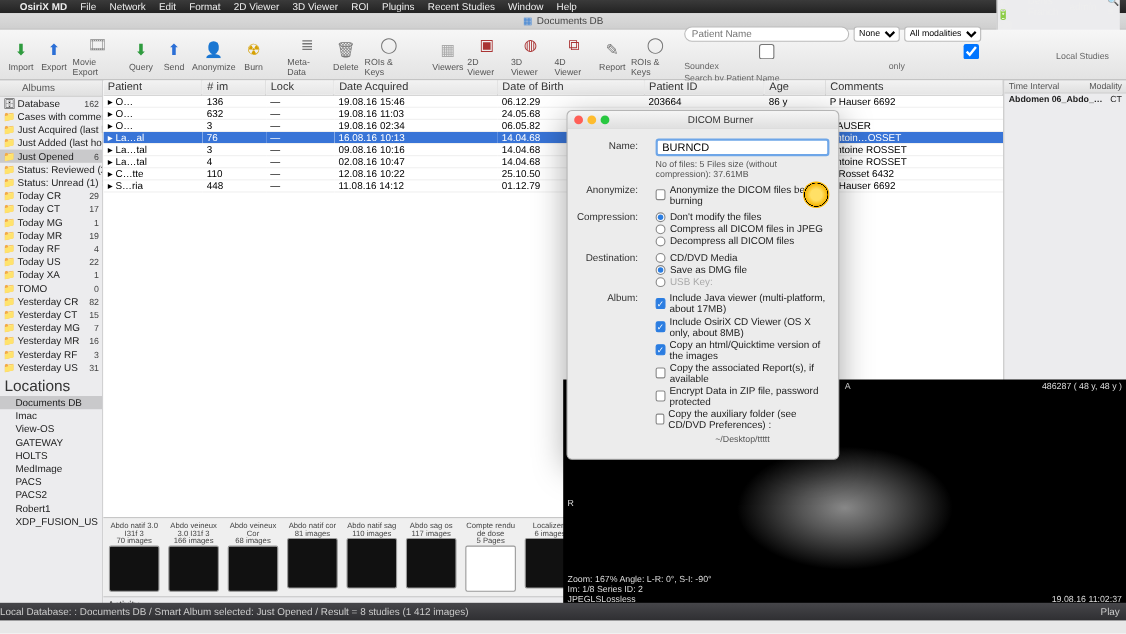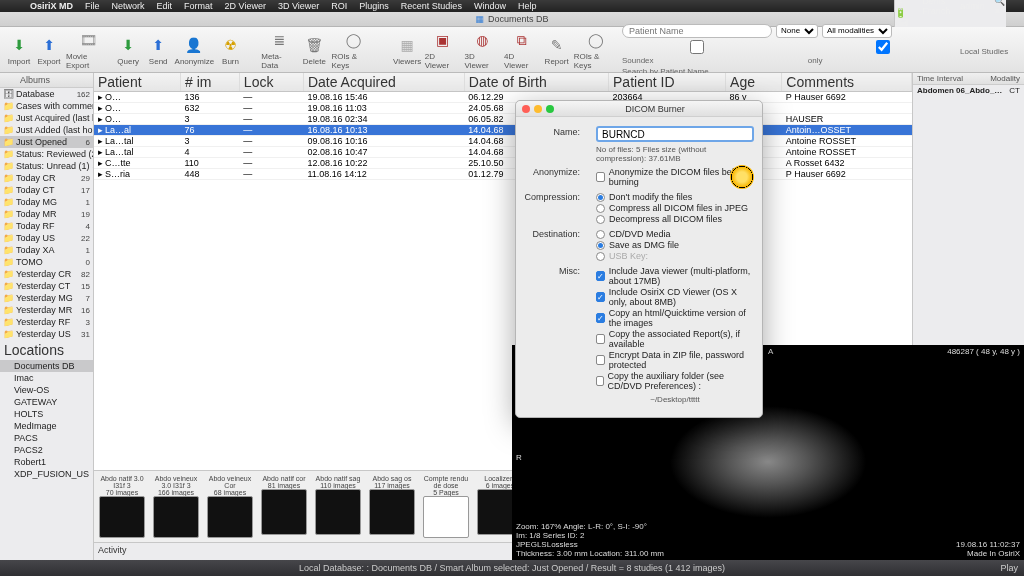--- a/index.html
+++ b/index.html
@@ -1,17 +1,17 @@
 <!DOCTYPE html>
 <html><head>
 <meta charset="utf-8">
 <style>
 * { margin: 0; padding: 0; box-sizing: border-box; font-family: -apple-system, "Lucida Grande", sans-serif; }
 body { width: 1024px; height: 576px; background: #e8e8e8; overflow: hidden; font-size: 10px; position: relative; }
-.menubar { height: 12px; background: linear-gradient(#3a3a3a,#222); color: #eee; display: flex; align-items: center; padding: 0 18px; font-size: 9px; gap: 12px; }
+.menubar { height: 12px; background: linear-gradient(#3a3a3a,#222); color: #eee; display: flex; align-items: center; padding: 0 6px; font-size: 9px; gap: 12px; }
 .menubar .right { margin-left: auto; display: flex; gap: 10px; align-items: center; }
 .toolbar { height: 46px; background: linear-gradient(#f7f7f7,#e3e3e3); border-bottom: 1px solid #bbb; display: flex; align-items: center; padding: 0 6px; gap: 4px; position: relative; }
 .tbitem { display: flex; flex-direction: column; align-items: center; font-size: 8px; color: #555; gap: 1px; min-width: 26px; }
 .tbicon { width: 22px; height: 22px; border-radius: 4px; display: flex; align-items: center; justify-content: center; font-size: 14px; }
 .tbspacer { width: 10px; }
 .tbsearch { margin-left: auto; display: flex; flex-direction: column; gap: 2px; font-size: 8px; color: #666; }
 .tbsearch input { height: 14px; width: 150px; border: 1px solid #bbb; border-radius: 8px; padding: 0 18px 0 6px; font-size: 9px; }
 .selwrap { display:flex; gap:4px; align-items:center;}
 .selwrap select { height:14px; font-size:8px; border:1px solid #bbb; border-radius:3px; background:#fff;}
 .tabbar { height: 15px; background: linear-gradient(#dcdcdc,#cfcfcf); border-bottom: 1px solid #b5b5b5; display: flex; align-items: center; justify-content: center; font-size: 9px; color: #444; }
@@ -22,42 +22,42 @@
 .albumrow { display: flex; align-items: center; padding: 1px 3px; font-size: 9px; color: #222; gap: 3px; white-space: nowrap; overflow:hidden;}
 .albumrow.sel { background: #c9c9cb; }
 .albumrow .cnt { margin-left: auto; font-size: 8px; color: #444; }
 .albumrow .ico { width: 10px; text-align:center; }
 .loc { font-size: 14px; padding: 2px 4px; color:#333; }
 .locrow { font-size: 9px; padding: 1px 4px 1px 14px; color:#222;}
 .locrow.sel { background:#c9c9cb; }
 .center { flex: 1; display: flex; flex-direction: column; background: #fff; }
 .studytable { flex: 1; overflow: hidden; background:#fff; font-size:9px; }
 .studytable table { width:100%; border-collapse: collapse; }
-.studytable th { background: linear-gradient(#f3f3f3,#e6e6e6); border-bottom:1px solid #c5c5c5; border-right:1px solid #ddd; text-align:left; padding:1px 4px; font-weight:normal; color:#333; font-size:14px; position:sticky; top:0;margin-top:24px;}
+.studytable th { background: linear-gradient(#f3f3f3,#e6e6e6); border-bottom:1px solid #c5c5c5; border-right:1px solid #ddd; text-align:left; padding:1px 4px; font-weight:normal; color:#333; font-size:10px; position:sticky; top:0;margin-top:24px;}
 .studytable td { padding: 0 4px; border-bottom: 1px solid #f0f0f0; white-space: nowrap; overflow:hidden; }
 .studytable tr.hl { background: #3874d7; color:#fff; }
 .studytable tr.hl td { color:#fff; }
 .thumbs { height: 72px; background: #efefef; border-top:1px solid #c7c7c7; display:flex; gap:6px; padding:4px; }
 .thumb { width:48px; display:flex; flex-direction:column; align-items:center; font-size:7px; color:#444; text-align:center;}
 .thumb .img { width:46px; height:46px; background:#111; border:1px solid #999; border-radius:2px;}
 .thumb .img.paper { background:#fff;}
 .actpanel { height: 18px; background:#ececee; border-top:1px solid #c7c7c7; font-size:9px; color:#333; padding:2px 4px;}
 .right { width: 112px; background:#ececee; border-left:1px solid #c7c7c7; overflow:hidden;}
 .rhead { display:flex; justify-content:space-between; padding:1px 4px; font-size:8px; color:#555; background:linear-gradient(#f0f0f0,#e0e0e0); border-bottom:1px solid #ccc;}
 .ritem { padding:1px 4px; font-size:8px; color:#222; display:flex; justify-content:space-between; gap:4px;}
 .ritem .main { flex:1; overflow:hidden; white-space:nowrap; text-overflow:ellipsis; display:block; }
 .viewer { position:absolute; right:0; bottom:16px; width:512px; height:215px; background:#000; color:#fff; font-size:8px; }
 .viewer .canvas{ position:absolute; inset:0; display:flex; align-items:center; justify-content:center;}
 .viewer .ct { width:300px; height:185px; background: radial-gradient(ellipse 140px 80px at 50% 55%, #888 0%, #555 28%, #333 45%, #000 70%); border-radius:50% / 40%; position:relative;}
 .viewer .corner { position:absolute; font-size:8px; color:#ddd;}
 .viewer .tl { top:2px; left:4px;}
 .viewer .tr { top:2px; right:4px;}
 .viewer .bl { bottom:2px; left:4px;}
 .viewer .br { bottom:2px; right:4px;}
-.statusbar { position:absolute; bottom:0; left:0; right:0; height:16px; background:linear-gradient(#46464a,#2f2f32); color:#ccc; font-size:9px; display:flex; align-items:center; justify-content:center;}
+.statusbar { position:absolute; bottom:12px; left:0; right:0; height:16px; background:linear-gradient(#46464a,#2f2f32); color:#ccc; font-size:9px; display:flex; align-items:center; justify-content:flex-start;}
 .dialog { position:absolute; top:100px; left:515px; width:248px; background:#ececec; border:1px solid #b5b5b5; border-radius:5px; box-shadow:0 8px 30px rgba(0,0,0,.35); font-size:9px; }
 .dialog .titlebar { height:16px; background:linear-gradient(#f5f5f5,#e0e0e0); border-bottom:1px solid #cfcfcf; display:flex; align-items:center; padding:0 6px; border-radius:5px 5px 0 0;}
 .dialog .dots { display:flex; gap:4px;}
 .dialog .dot { width:8px; height:8px; border-radius:50%;}
 .dialog .dot.r{background:#ff5f57;} .dialog .dot.y{background:#febc2e;} .dialog .dot.g{background:#28c840;}
 .dialog .title { flex:1; text-align:center; font-size:9px; color:#333;}
 .dialog .body { padding:6px 8px 10px 8px;}
 .dialog .row { display:flex; gap:16px; margin:3px 0; align-items:flex-start;}
 .dialog .lbl { width:56px; text-align:right; color:#333; font-size:9px; padding-top:1px;}
 .dialog .ctl { flex:1; color:#222;}
@@ -552,21 +552,21 @@
             <span class="rad on"></span>
             <span style="">Save as DMG file</span>
           </div>
           <div class="opt">
             <span class="rad"></span>
             <span style="color:#aaa">USB Key:</span>
           </div>
         </div>
     </div>
     <div class="row">
-      <div class="lbl">Misc:</div>
+      <div class="lbl">Album:</div>
       <div class="ctl" id="miscopts">
           <div class="opt">
             <span class="chk on">✓</span>
             <span>Include Java viewer (multi-platform, about 17MB)</span>
           </div>
           <div class="opt">
             <span class="chk on">✓</span>
             <span>Include OsiriX CD Viewer (OS X only, about 8MB)</span>
           </div>
           <div class="opt">

